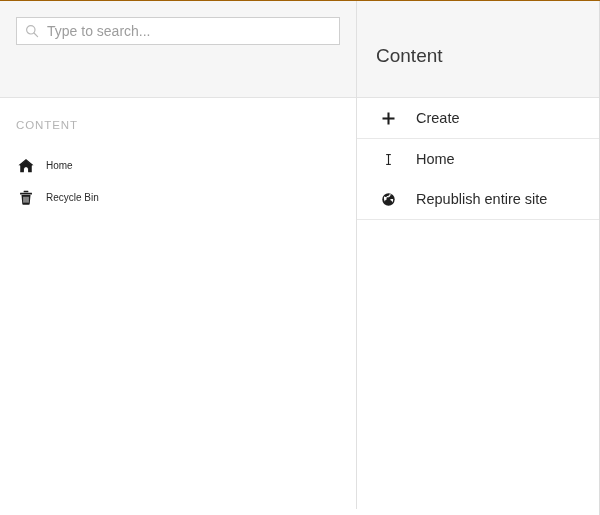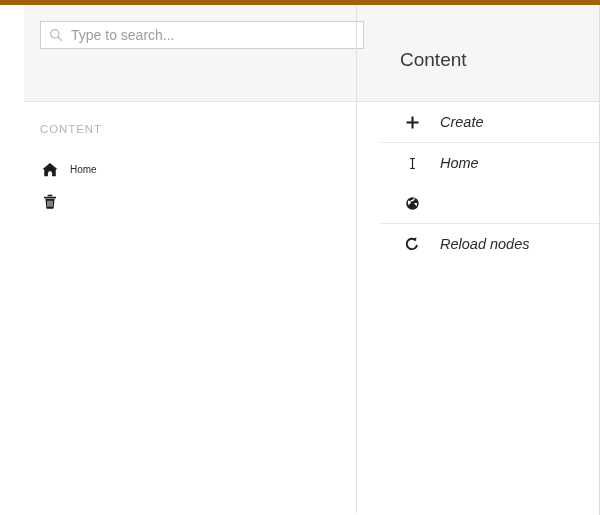--- a/index.html
+++ b/index.html
@@ -12,24 +12,23 @@
     background: #ffffff;
     font-family: "Liberation Sans", "DejaVu Sans", sans-serif;
     -webkit-font-smoothing: antialiased;
     overflow: hidden;
   }
   .app {
     position: relative;
     width: 600px;
     height: 515px;
     box-sizing: border-box;
-    border-top: 5px solid #a16207;
-    display: flex;
-    background: #ffffff;
-    padding-left: 24px;
+    border-top: 1px solid #a16207;
+    display: flex;
+    background: #ffffff;
   }
 
   
   .left-pane {
     position: relative;
     width: 356px;
     height: 514px;
     box-sizing: border-box;
     background: #ffffff;
     flex: 0 0 356px;
@@ -172,21 +171,20 @@
     display: flex;
     align-items: center;
     justify-content: center;
     color: #1e1e1e;
     margin-right: 16px;
   }
   .menu-label {
     font-size: 14.5px;
     color: #2b2b2b;
     line-height: 20px;
-    font-style: italic;
   }
   svg { display: block; }
 </style>
 </head>
 <body>
 
 <div class="app">
 
   <div class="left-pane">
 
@@ -223,20 +221,21 @@
           <span class="tree-icon">
             <svg viewBox="0 0 20 20" width="18" height="18" aria-hidden="true">
               <rect x="7.4" y="2.0" width="5.2" height="1.7" rx="0.3" fill="currentColor"></rect>
               <rect x="3.4" y="4.1" width="13.2" height="1.9" rx="0.3" fill="currentColor"></rect>
               <path d="M5.0 6.6h10.0l-0.9 10.0a1 1 0 0 1-1 0.9H6.9a1 1 0 0 1-1-0.9L5.0 6.6z" fill="currentColor"></path>
               <rect x="7.3" y="8.6" width="1.0" height="6.6" fill="#ffffff"></rect>
               <rect x="9.5" y="8.6" width="1.0" height="6.6" fill="#ffffff"></rect>
               <rect x="11.7" y="8.6" width="1.0" height="6.6" fill="#ffffff"></rect>
             </svg>
           </span>
+          <span class="tree-label">Recycle Bin</span>
         </li>
 
       </ul>
     </div>
   </div>
 
   <div class="v-divider"></div>
 
   <div class="right-pane">
 
@@ -275,29 +274,19 @@
             <path d="M3.0 4.6c1.0 0.2 1.6 0.9 2.4 0.7 0.7-0.2 0.9-1.0 1.7-1.0 0.5 0 0.6 0.5 0.3 0.9
                      -0.4 0.5-1.2 0.4-1.5 1.0-0.3 0.6 0.4 1.0 0.2 1.6-0.2 0.6-1.1 0.5-1.5 1.0
                      -0.3 0.4-0.1 1.0-0.5 1.3-0.6-0.9-1.0-2.0-1.0-3.2 0-0.8 0.1-1.6 0.4-2.3z" fill="#ffffff"></path>
             <path d="M9.2 2.0c0.8 0.2 1.5 0.6 2.1 1.1-0.5 0.3-1.2 0.2-1.6 0.6-0.4 0.4 0.1 0.9-0.2 1.3
                      -0.4 0.4-1.0-0.1-1.4 0.2-0.3 0.3 0 0.8-0.3 1.0-0.5-0.3-0.6-1.0-0.3-1.6
                      0.3-0.7 1.2-0.9 1.5-1.6 0.2-0.4 0.1-0.7 0.2-1.0z" fill="#ffffff"></path>
             <path d="M12.9 7.4c0.2 1.4-0.2 2.8-1.1 3.9-0.2-0.6 0.1-1.3-0.3-1.8-0.4-0.5-1.2-0.4-1.5-1.0
                      -0.2-0.5 0.3-0.9 0.8-1.0 0.7-0.2 1.4 0.3 2.1-0.1z" fill="#ffffff"></path>
           </svg>
         </span>
-      </div>
-    </div>
-
-    <div class="menu-group last">
-      <div class="menu-item">
-        <span class="menu-icon">
-          <svg viewBox="0 0 16 16" width="16" height="16" aria-hidden="true">
-            <path d="M13.0 9.0a5.2 5.2 0 1 1-1.7-5.0" fill="none" stroke="currentColor" stroke-width="1.9" stroke-linecap="butt"></path>
-            <path d="M12.4 1.2 L12.0 5.0 L8.3 3.6 Z" fill="currentColor"></path>
-          </svg>
-        </span>
-        <span class="menu-label">Reload nodes</span>
-      </div>
-    </div>
+        <span class="menu-label">Republish entire site</span>
+      </div>
+    </div>
+
 
   </div>
 </div>
 
 </body></html>

